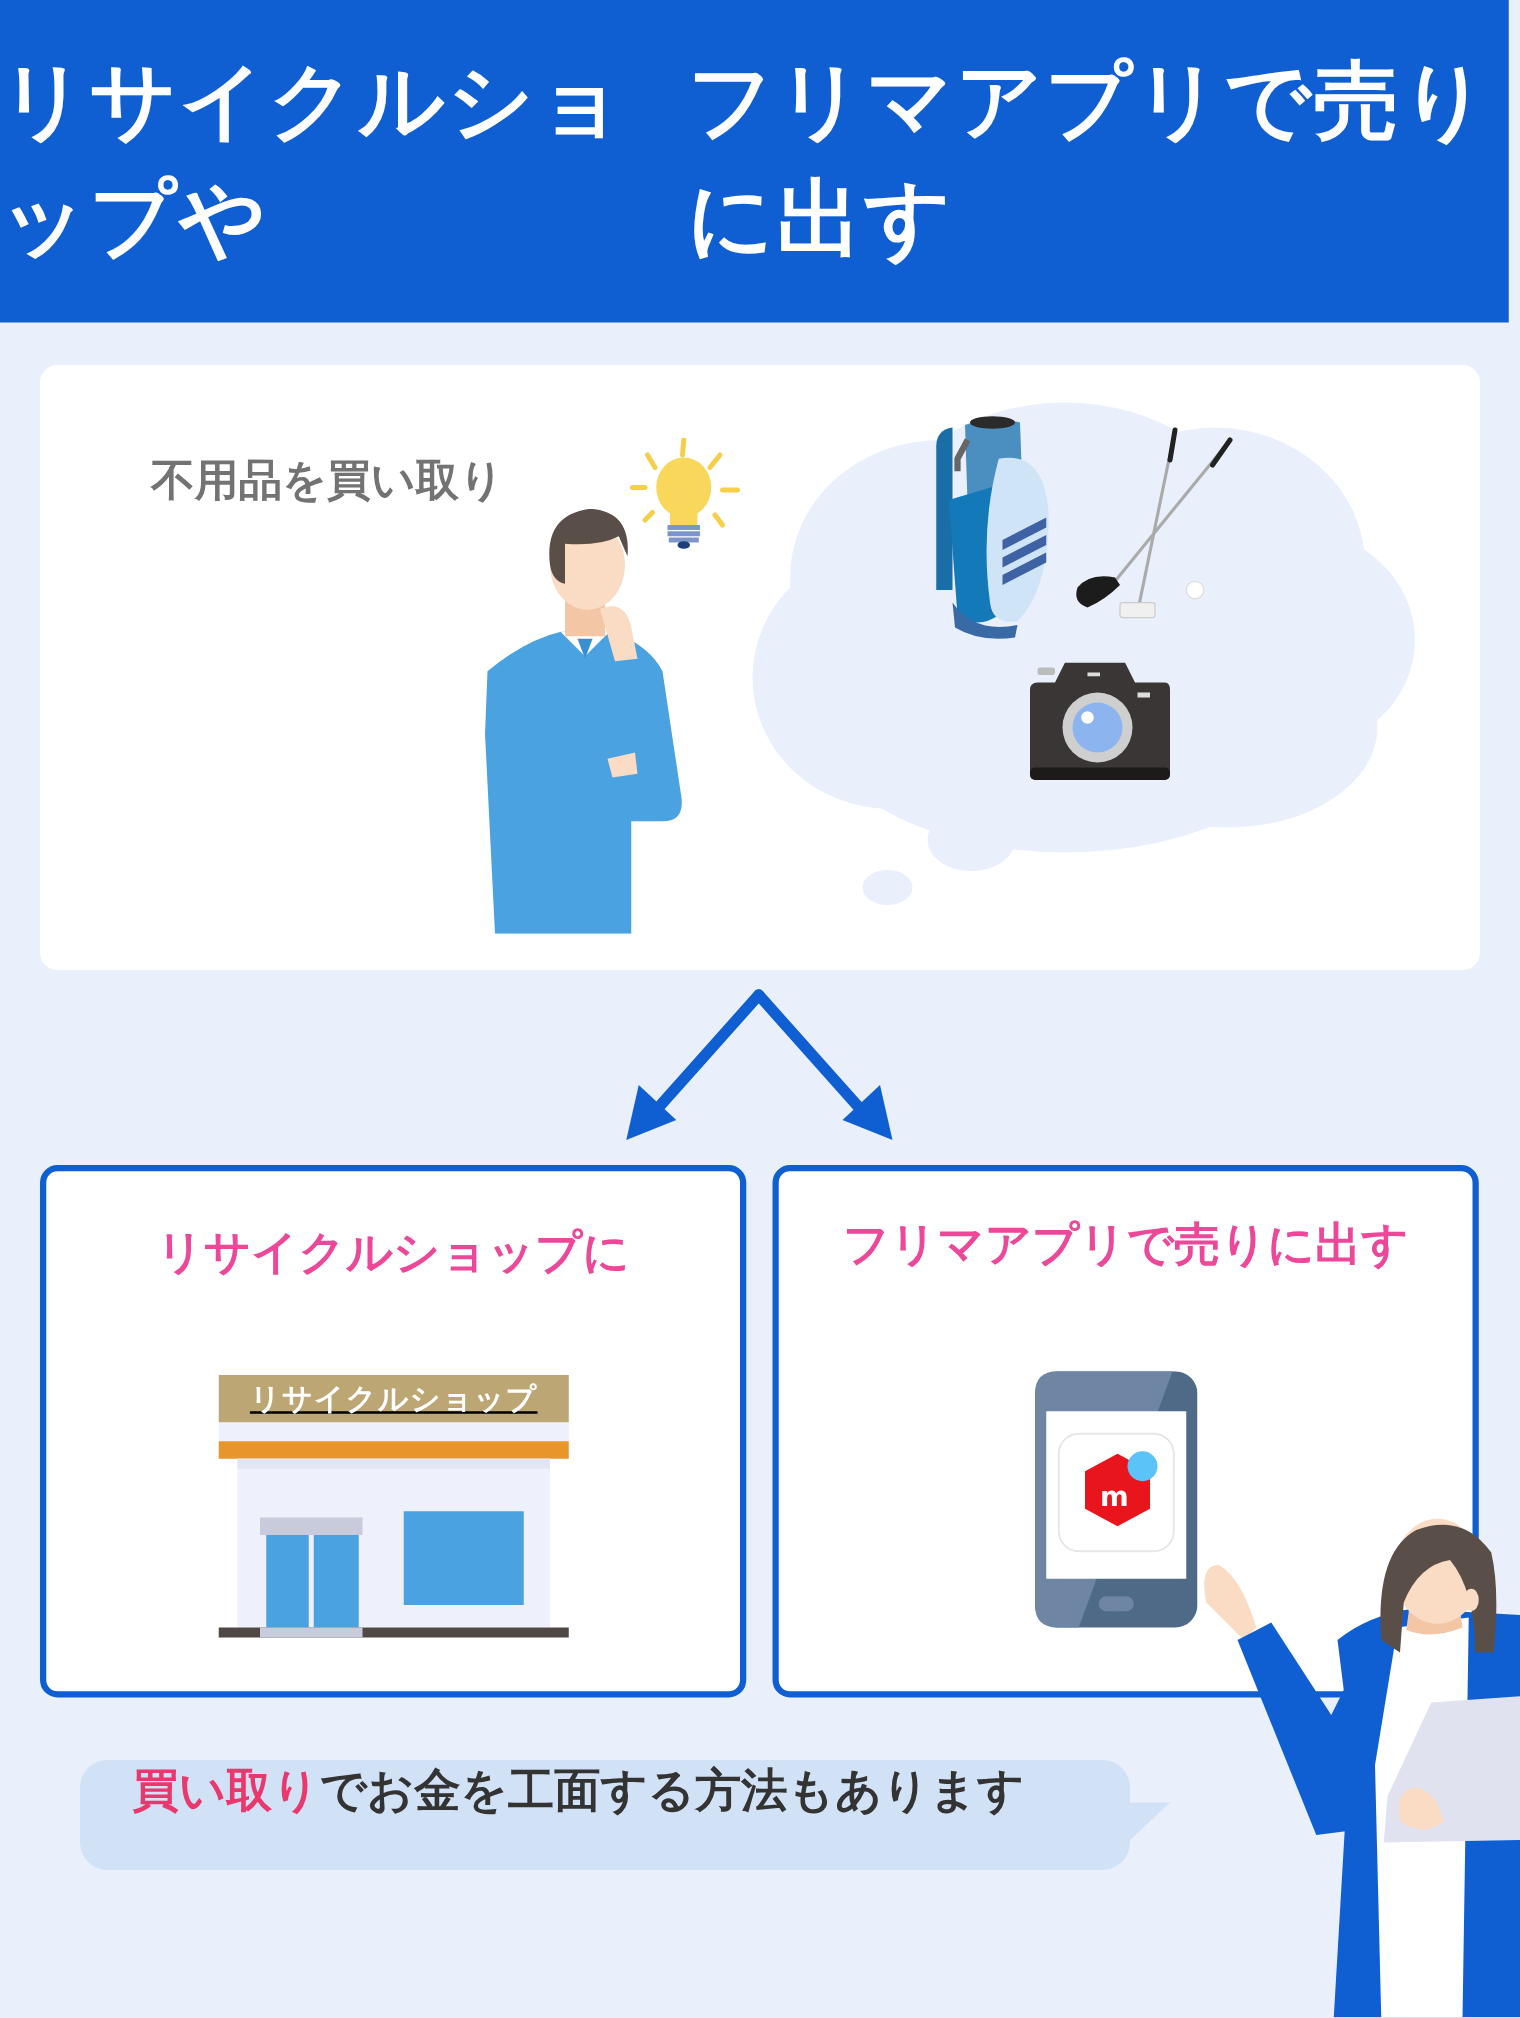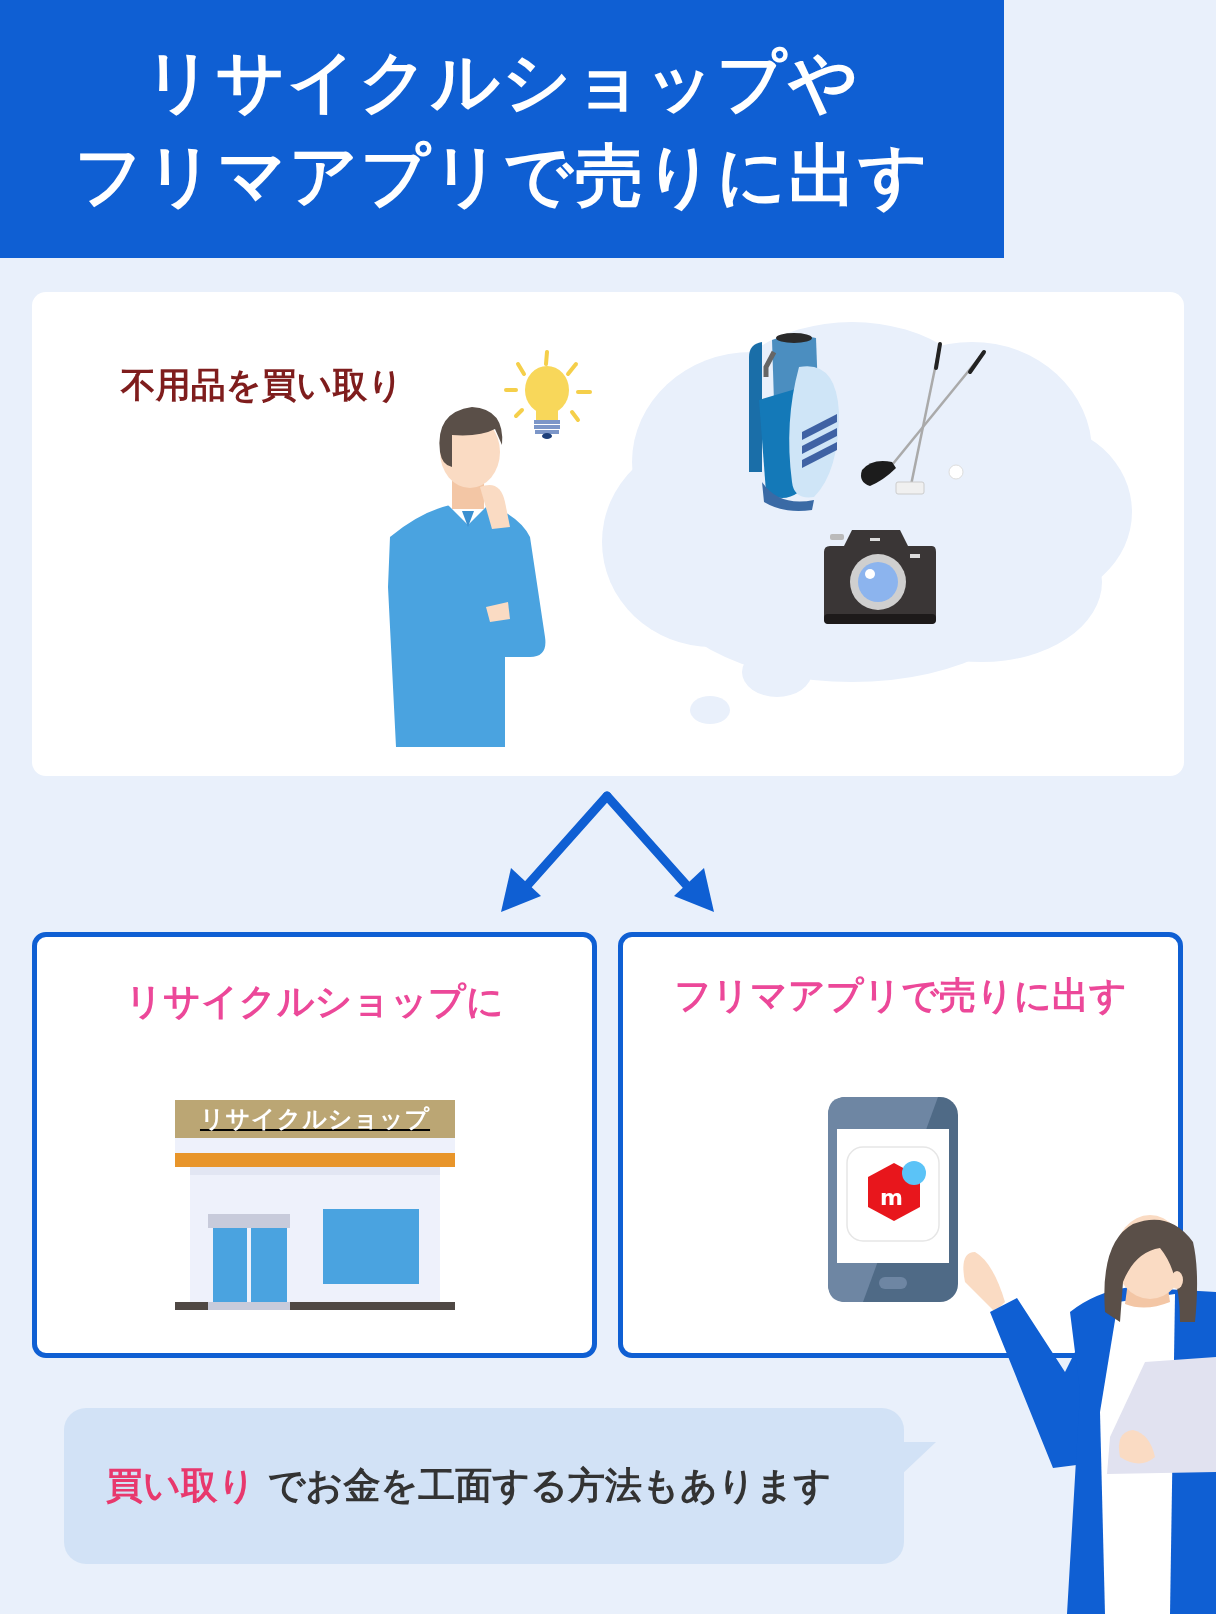--- a/index.html
+++ b/index.html
@@ -3,53 +3,53 @@
 <meta charset="utf-8">
 <style>
   * { margin: 0; padding: 0; box-sizing: border-box; }
   html, body { width: 1216px; height: 1614px; overflow: hidden; }
   body {
     background: #e9f0fb;
     font-family: "DejaVu Sans", "Liberation Sans", sans-serif;
     position: relative;
   }
   .header {
-    position: absolute; left: 0; top: 0; width: 1004px; height: 258px;
+    position: absolute; left: 0; top: 0; width: 1207px; height: 258px;
     background: #0f5fd3;
-    display: flex; flex-direction: column; align-items: center; justify-content: center;
+    display: flex; flex-direction: row; align-items: center; justify-content: center;
     color: #fff;
   }
   .header .line {
     font-size: 68px; font-weight: bold; line-height: 94px; letter-spacing: 2px;
   }
   .top-card {
     position: absolute; left: 32px; top: 292px; width: 1152px; height: 484px;
     background: #fff; border-radius: 14px;
   }
   .thought-text {
     position: absolute; left: 60px; top: 68px; width: 340px;
-    color: #7f1d1d; font-size: 35px; font-weight: bold; line-height: 50px; text-align: center;
+    color: #737373; font-size: 35px; font-weight: bold; line-height: 50px; text-align: center;
   }
   .illus { position: absolute; }
   .arrows { position: absolute; left: 495px; top: 788px; width: 225px; height: 130px; }
   .box {
     position: absolute; top: 932px; width: 565px; height: 426px;
     background: #fff; border: 5px solid #0f5fd3; border-radius: 14px;
   }
   .box.left { left: 32px; }
   .box.right { left: 618px; }
   .box-title {
     position: absolute; left: 0; right: 0; top: 40px;
     text-align: center; color: #ec4899; font-size: 37px; font-weight: bold; line-height: 50px;
   }
   .speech {
-    position: absolute; left: 64px; top: 1408px; width: 840px; height: 156px;
+    position: absolute; left: 64px; top: 1408px; width: 840px; height: 88px;
     background: #d2e2f6; border-radius: 22px;
-    display: flex; align-items: center; padding-left: 42px;
-    font-size: 37px; font-weight: bold; color: #333; gap: 12px;
+    display: flex; padding-left: 42px;
+    font-size: 37px; font-weight: bold; color: #333;
   }
   .speech .hl { color: #e8386d; }
   .speech-tail {
     position: absolute; left: 900px; top: 1442px;
     width: 0; height: 0;
     border-top: 0 solid transparent;
     border-bottom: 34px solid transparent;
     border-left: 36px solid #d2e2f6;
   }
 </style>

